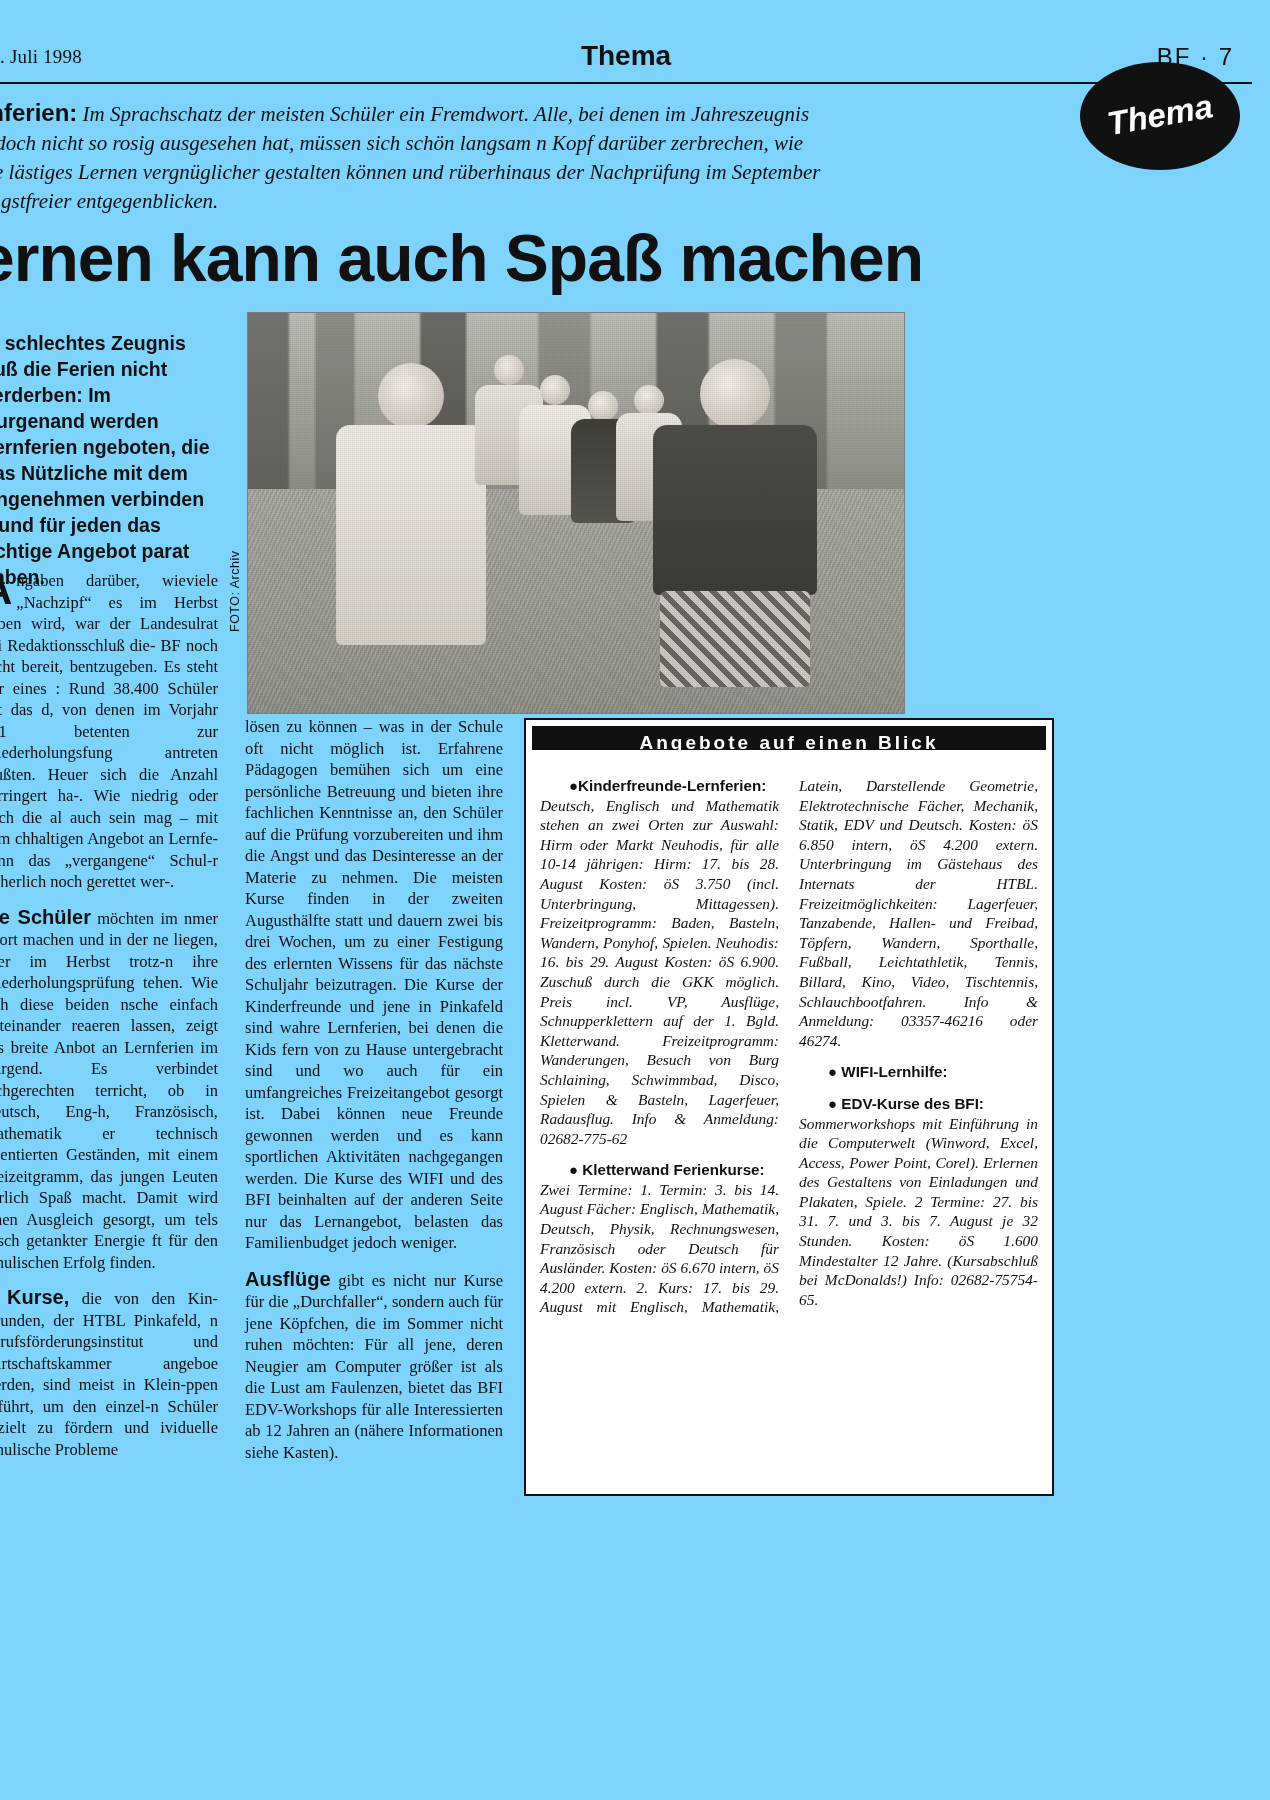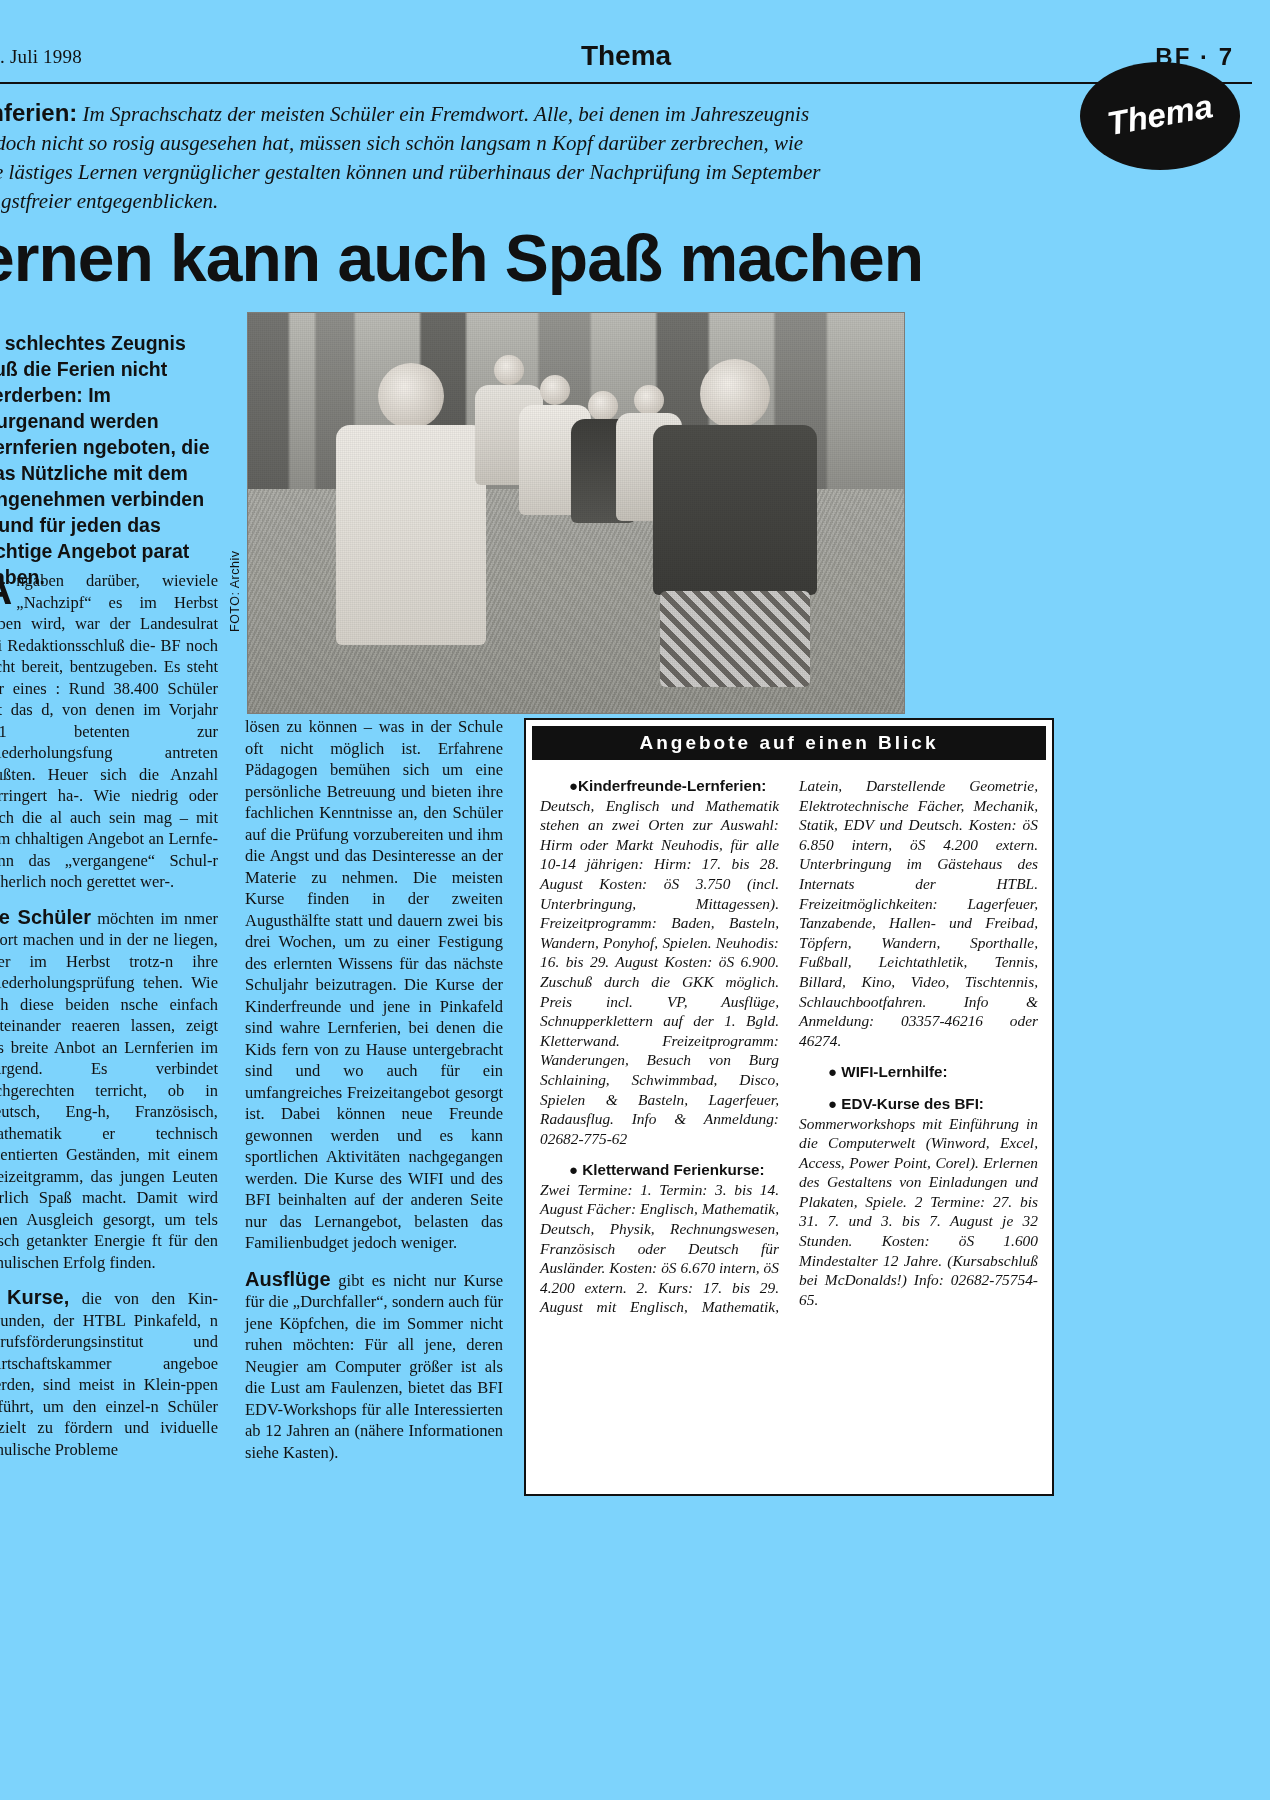--- a/index.html
+++ b/index.html
@@ -39,21 +39,21 @@
     left: 0; right: 0; top: 0;
     text-align: center;
     font-family: "Liberation Sans", sans-serif;
     font-weight: bold;
     font-size: 28px;
   }
   .masthead .pageno {
     position: absolute;
     right: 18px; top: 3px;
     font-family: "Liberation Sans", sans-serif;
-    font-weight: bold;
+    font-weight: normal;
     font-size: 24px;
     letter-spacing: 2px;
   }
   .rule-top {
     position: absolute;
     left: 0; right: 18px; top: 82px;
     height: 2px; background: #111;
   }
 
   
@@ -247,21 +247,21 @@
     position: absolute;
     left: 524px; top: 718px;
     width: 530px; height: 778px;
     border: 2px solid #111;
     background: #fff;
     box-sizing: border-box;
   }
   .infobox-title {
     position: absolute;
     left: 6px; right: 6px; top: 6px;
-    height: 34px;
+    height: 24px;
     background: #111;
     color: #fff;
     font-family: "Liberation Sans", sans-serif;
     font-weight: bold;
     font-size: 19px;
     letter-spacing: 3px;
     text-align: center;
     line-height: 34px;
   }
   .infobox-cols {

